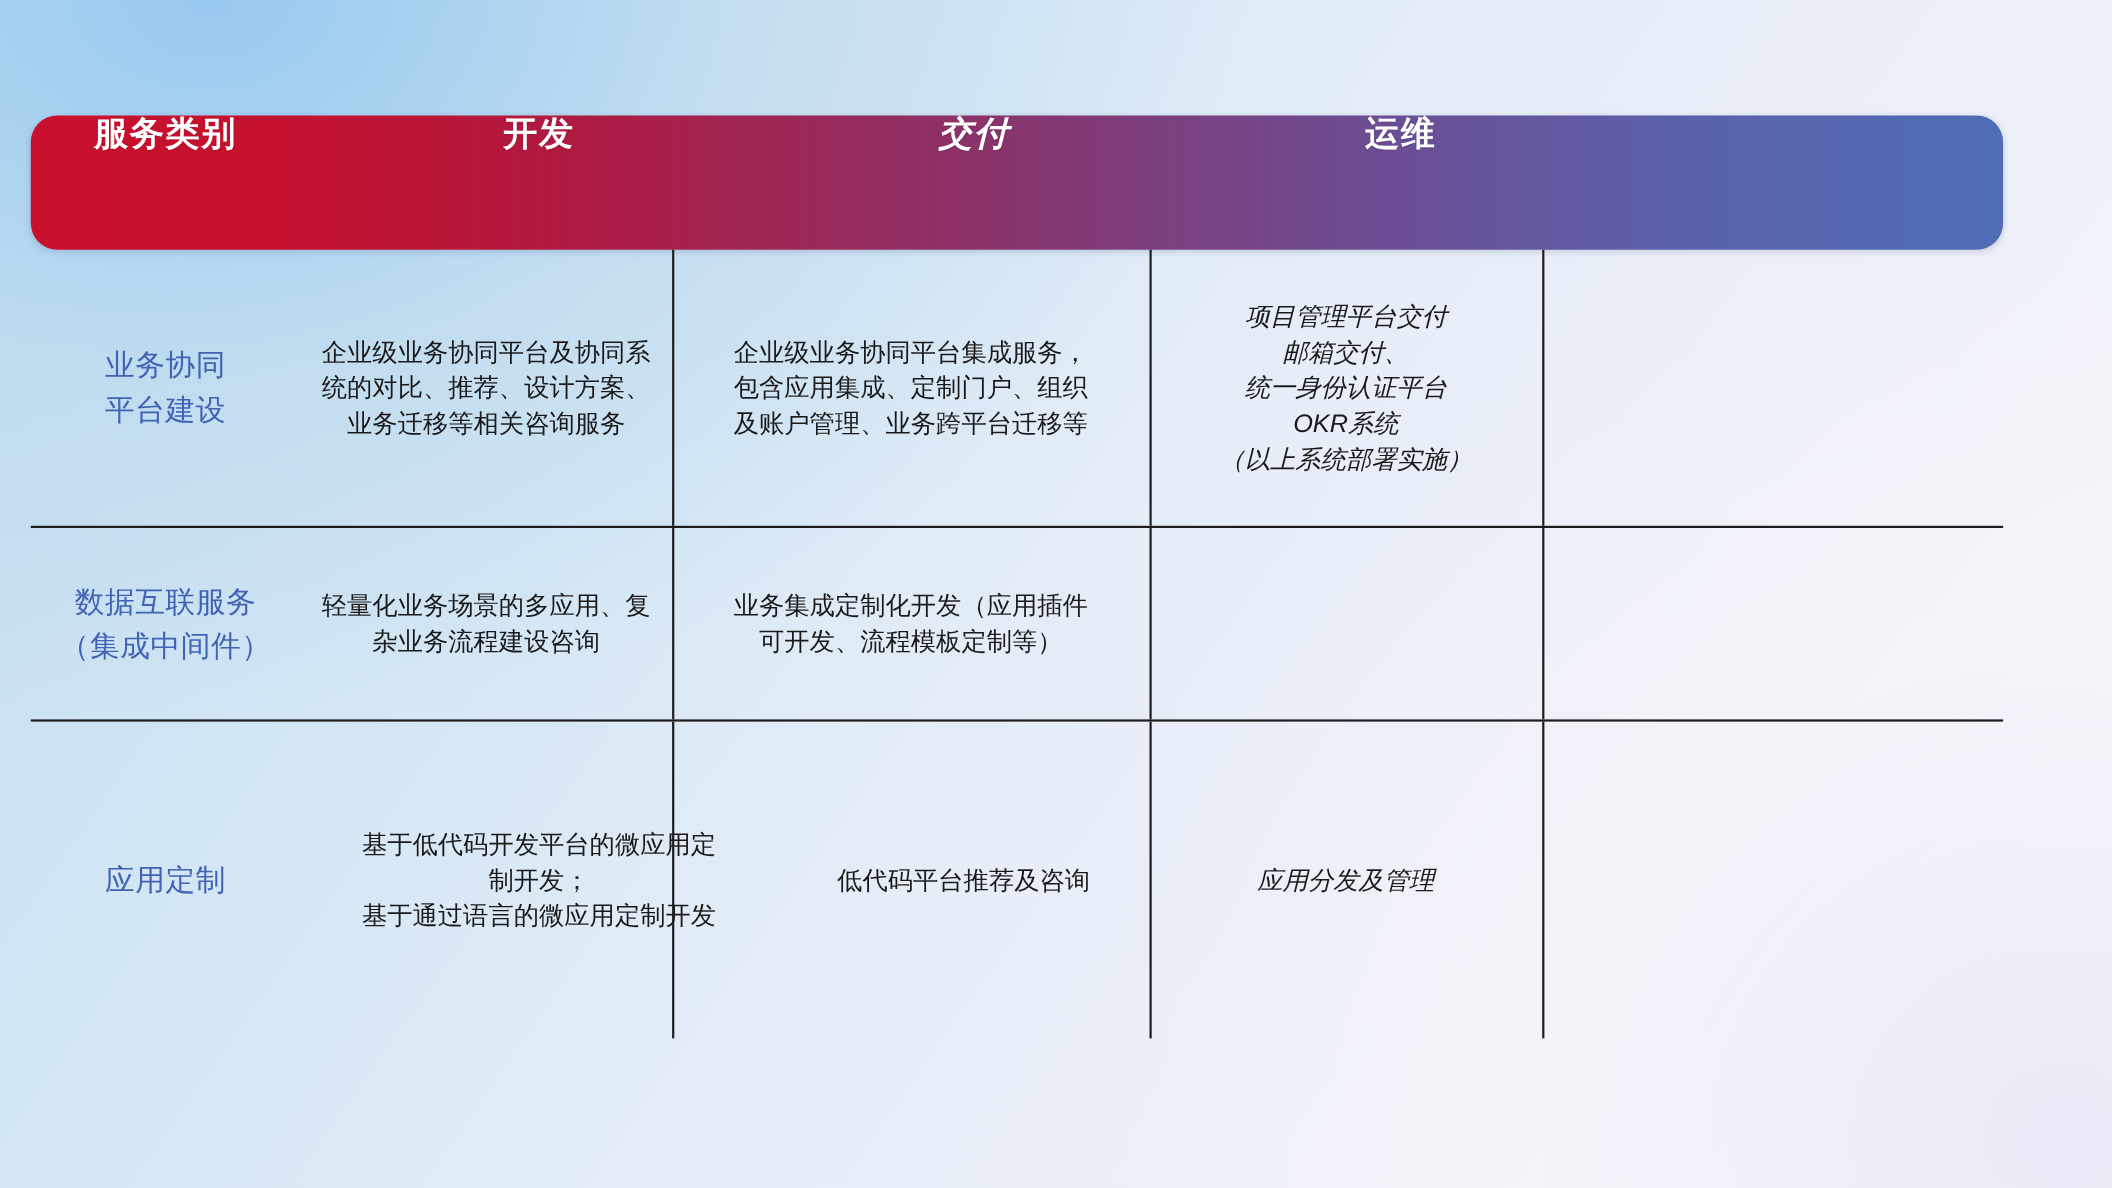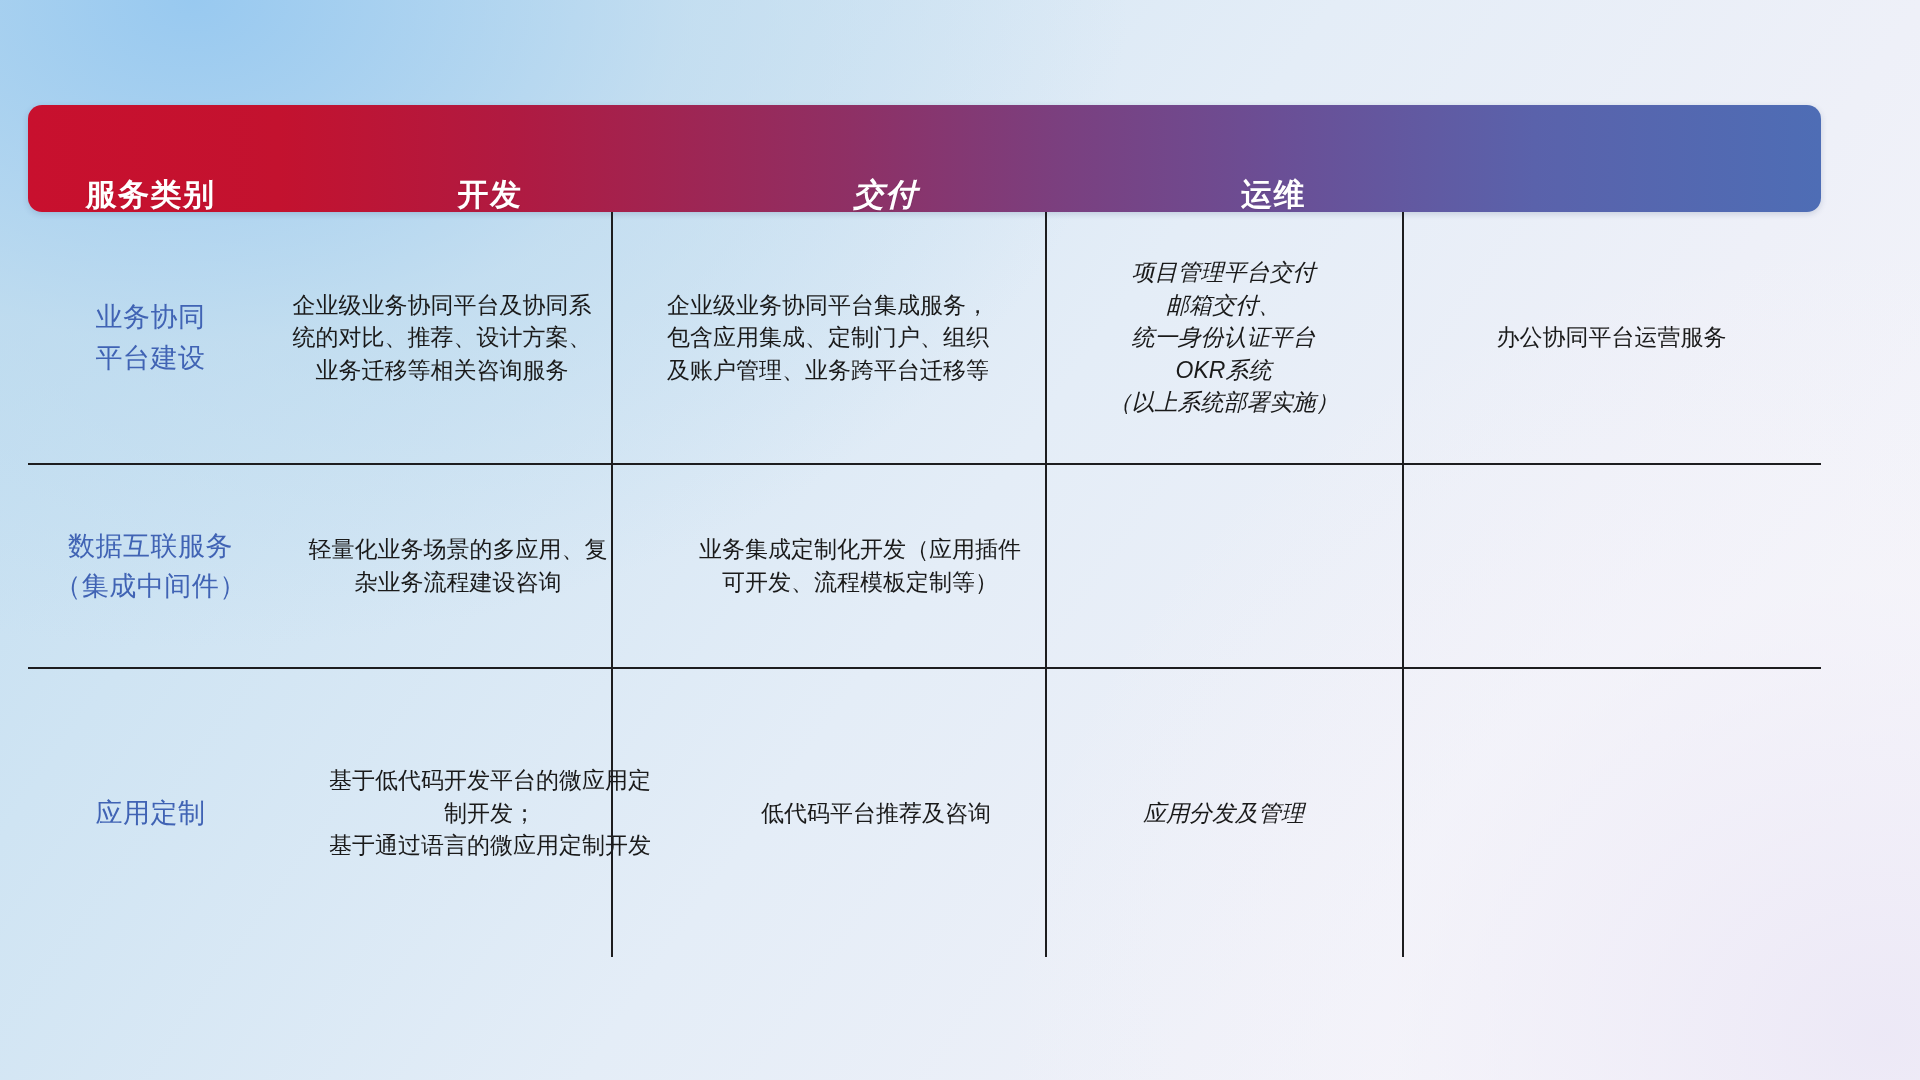--- a/index.html
+++ b/index.html
@@ -18,29 +18,29 @@
   }
   #table-wrap {
     position: absolute;
     left: 28px; top: 105px;
     width: 1793px; height: 848px;
   }
 
   
   .thead {
     position: relative;
-    height: 107px;
-    border-radius: 14px;
+    height: 122px;
+    border-radius: 24px;
     background: linear-gradient(90deg,
       #c8102e 0%, #c3122f 14%, #b01a41 27%,
       #8e3065 46%, #7a4080 58%, #6a4f96 70%,
       #5a62ab 84%, #4e6db5 100%);
     box-shadow: 0 2px 6px rgba(40,60,110,0.18);
     display: flex;
-    align-items: flex-end;
+    align-items: flex-start;
   }
   .th {
     color: #ffffff;
     font-size: 31px;
     font-weight: bold;
     text-align: center;
     letter-spacing: 1.5px;
     line-height: 1.1;
     text-shadow: 0 1px 2px rgba(0,0,0,0.10);
   }
@@ -81,21 +81,21 @@
   }
 
   
   .c0 { width: 245px; flex: 0 0 245px; }
   .c1 { width: 338px; flex: 0 0 338px; }
   .c2 { width: 434px; flex: 0 0 434px; }
   .c3 { width: 357px; flex: 0 0 357px; font-style: italic; }
   .c4 { width: 419px; flex: 0 0 419px; }
 
   .r0 { height: 253px; }
-  .r1 { height: 204px; gap: 16px; }
+  .r1 { height: 176px; }
   .r2 { height: 288px; }
 </style>
 </head>
 <body>
 
 <div id="stage">
   <div id="table-wrap">
 
     <div class="thead">
       <div class="th c0">服务类别</div>
@@ -113,21 +113,20 @@
 统的对比、推荐、设计方案、
 业务迁移等相关咨询服务</div>
         <div class="td c2">企业级业务协同平台集成服务，
 包含应用集成、定制门户、组织
 及账户管理、业务跨平台迁移等</div>
         <div class="td c3">项目管理平台交付
 邮箱交付、
 统一身份认证平台
 OKR系统
 （以上系统部署实施）</div>
-        <div class="td c4">办公协同平台运营服务</div>
         <div class="vline" style="left:583px"></div>
         <div class="vline" style="left:1017px"></div>
         <div class="vline" style="left:1374px"></div>
       </div>
 
       <div class="trow r1">
         <div class="td cat c0">数据互联服务
 （集成中间件）</div>
         <div class="td c1">轻量化业务场景的多应用、复
 杂业务流程建设咨询</div>

